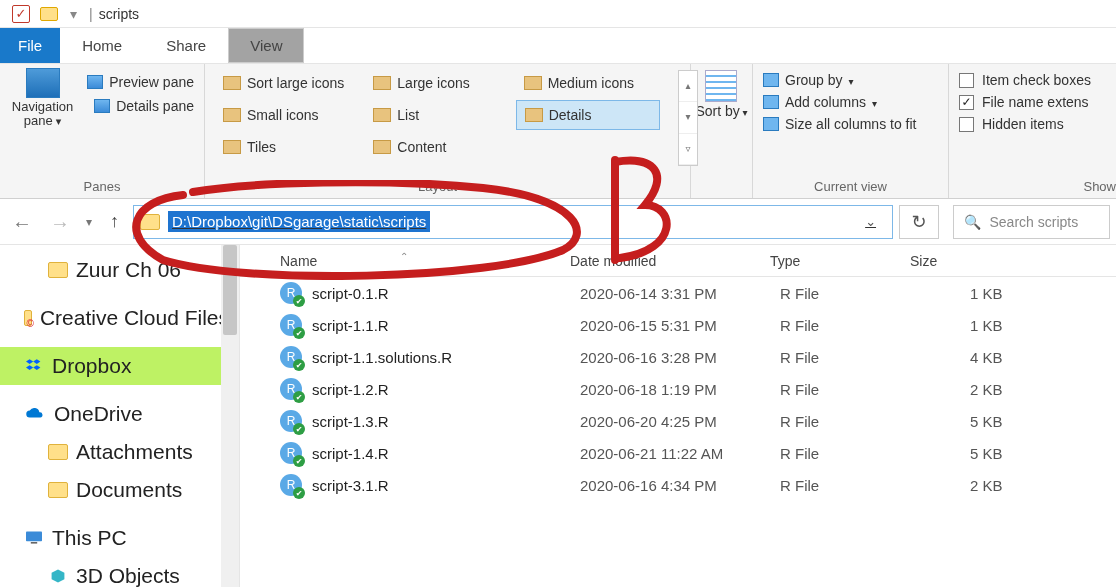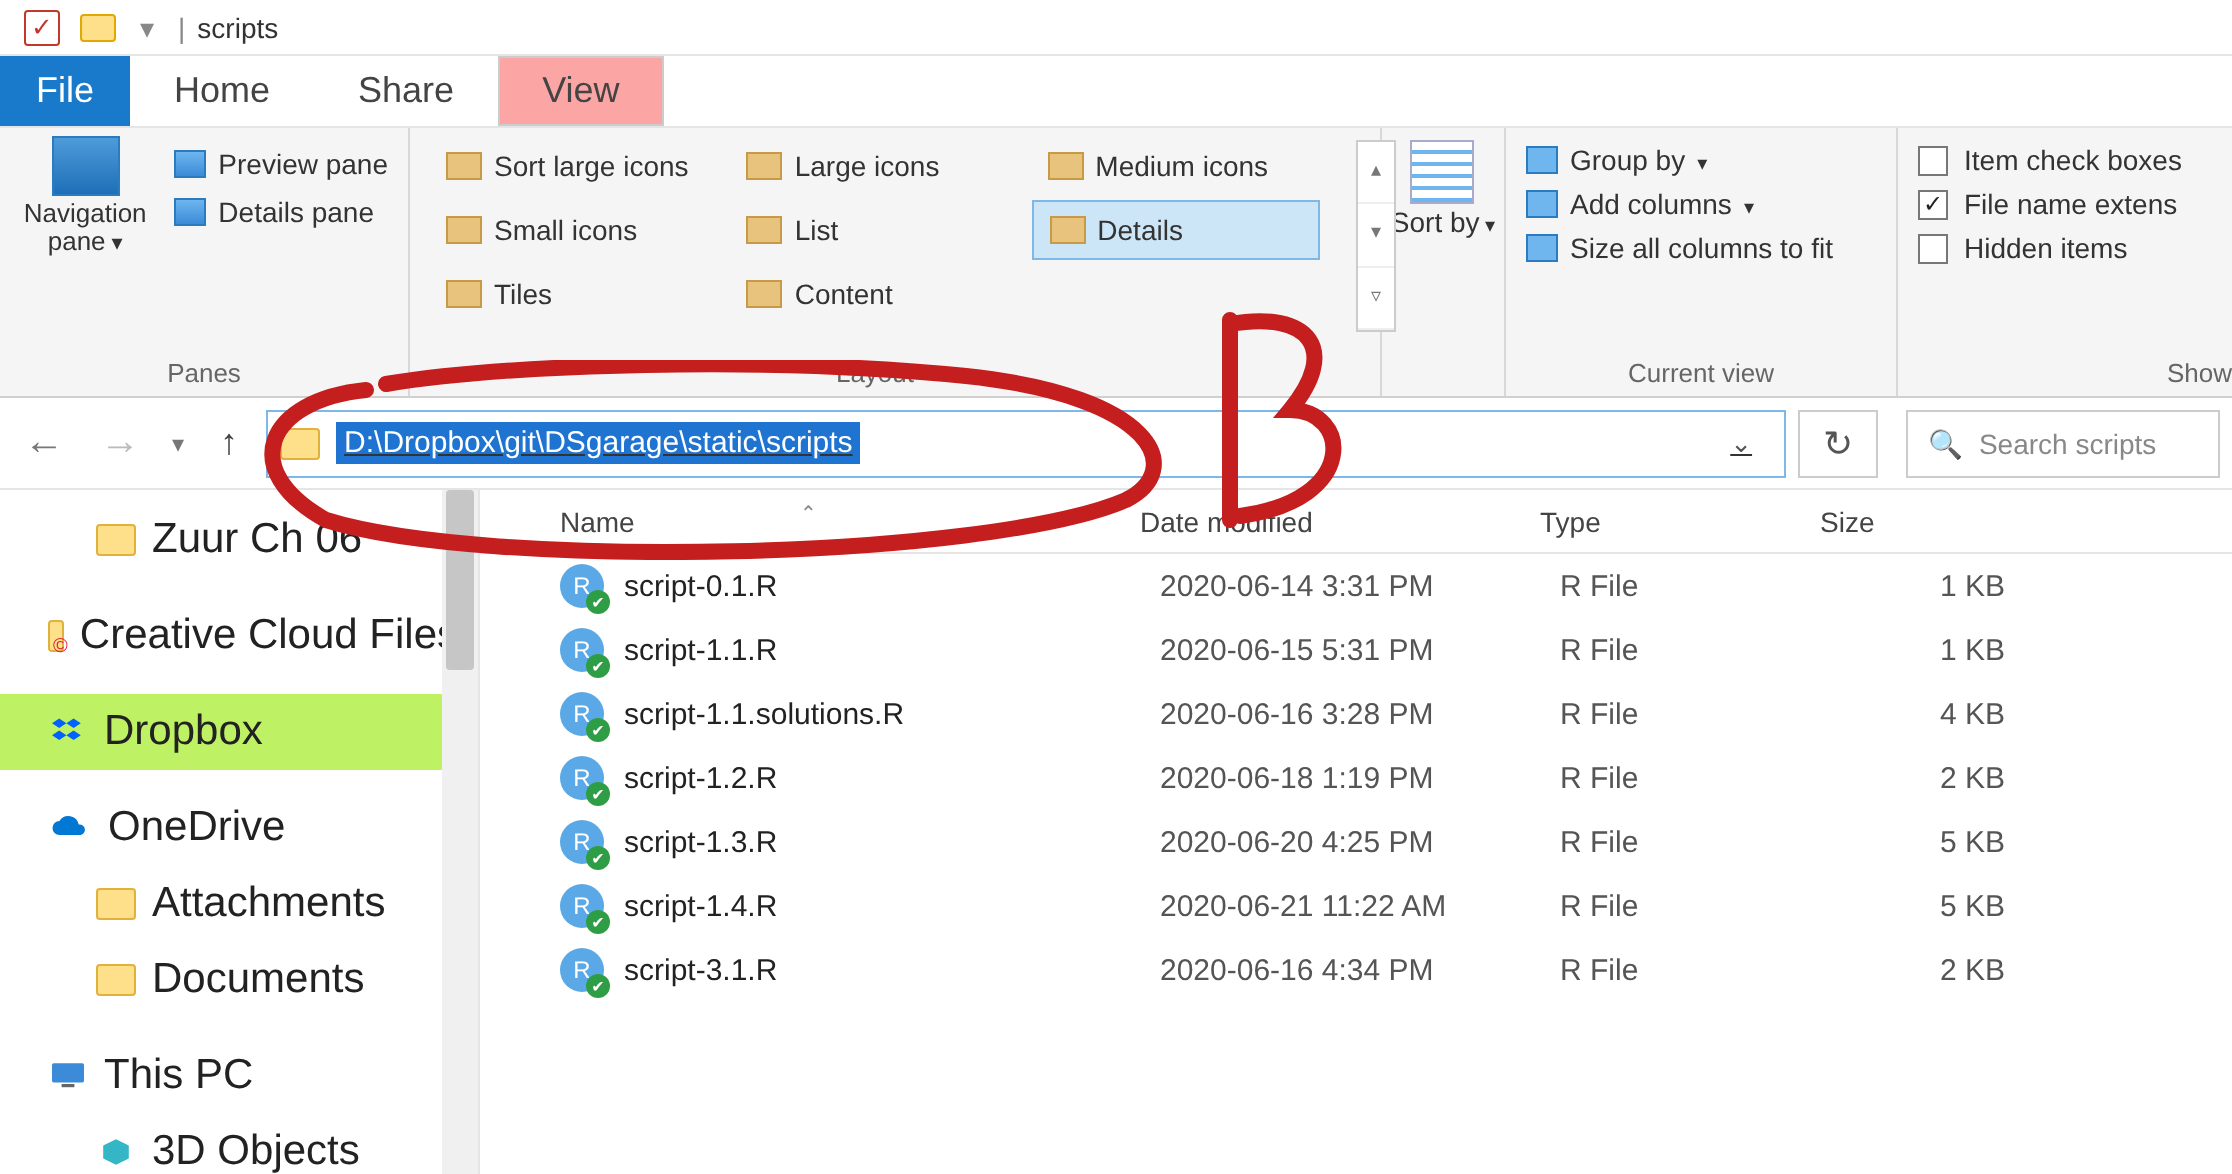--- a/index.html
+++ b/index.html
@@ -6,37 +6,37 @@
   html, body { margin: 0; padding: 0; font-family: "Segoe UI", Arial, sans-serif; font-size: 14px; color: #333; background: #fff; width: 1116px; height: 587px; overflow: hidden; }
 
   
   .titlebar { height: 28px; display:flex; align-items:center; padding:0 4px; background:#fff; border-bottom:1px solid #e5e5e5; color:#333; }
   .titlebar .folder-ico-sm { width:18px; height:14px; background:#FFE08A; border:1px solid #e0a800; border-radius:2px; margin:0 6px 0 10px; }
   .titlebar .pipe { color:#888; margin:0 6px; }
   .qa-check { display:inline-block; width:18px; height:18px; border:1px solid #c0392b; color:#c0392b; text-align:center; line-height:16px; font-size:13px; border-radius:2px; margin-left:8px; }
 
   
   .tabs { display:flex; align-items:center; height:36px; background:#fff; border-bottom:1px solid #e5e5e5; }
-  .tab { height:100%; display:flex; align-items:center; padding:0 22px; font-size:18px; color:#444; cursor:pointer; }
+  .tab { height:100%; display:flex; align-items:center; padding:0 22px; font-size:15px; color:#444; cursor:pointer; }
   .tab.file { background:#1979CA; color:#fff; padding:0 18px; }
-  .tab.active { box-shadow: inset 0 0 0 1px #ccc; background:#fca5a5; }
+  .tab.active { box-shadow: inset 0 0 0 1px #ccc; background:#a3a3a3; }
 
   
   .ribbon { display:flex; background:#f5f5f5; border-bottom:1px solid #d0d0d0; height:135px; position:relative; }
   .rgroup { border-right:1px solid #d8d8d8; display:flex; flex-direction:column; padding:4px 10px 2px 10px; }
   .rgroup-label { text-align:center; color:#666; font-size:13px; margin-top:auto; padding:4px 0 2px 0; white-space:nowrap; }
 
   
   .panes-group { width:205px; }
   .panes-row { display:flex; gap:12px; align-items:flex-start; }
   .navpane-btn { display:flex; flex-direction:column; align-items:center; width:70px; color:#333; }
   .navpane-btn .np-ico { width:34px; height:30px; background:linear-gradient(#4e9bd9,#1e6fb8); border:1px solid #2a7bbf; margin-bottom:2px; }
   .navpane-btn .lbl { font-size:13px; text-align:center; line-height:14px; }
   .navpane-btn .caret::after { content:"▾"; font-size:11px; margin-left:3px; }
-  .pane-opts { display:flex; flex-direction:column; gap:8px; padding-top:6px; }
+  .pane-opts { display:flex; flex-direction:column; gap:8px; padding-top:6px;align-items:flex-end; }
   .pane-opt { display:flex; align-items:center; gap:6px; font-size:14px; white-space:nowrap; color:#333; }
   .mini-ico { width:16px; height:14px; background:linear-gradient(#6fb6ef,#3b8bd8); border:1px solid #2a7bbf; }
 
   
   .layout-group { width:486px; padding-right:30px; }
   .layout-grid { display:grid; grid-template-columns: 1fr 1fr 1fr; grid-auto-rows: 30px; gap:2px 6px; }
   .layout-item { display:flex; align-items:center; gap:6px; padding:3px 8px; font-size:14px; color:#333; white-space:nowrap; }
   .layout-item.active { background:#cde6f7; border:1px solid #7db8e8; }
   .layout-ico { width:18px; height:14px; display:inline-block; background:#e8c37e; border:1px solid #c79a45; }
   .layout-scroll { position:absolute; right:418px; top:6px; width:20px; height:96px; border:1px solid #ccc; background:#fff; display:flex; flex-direction:column; }

